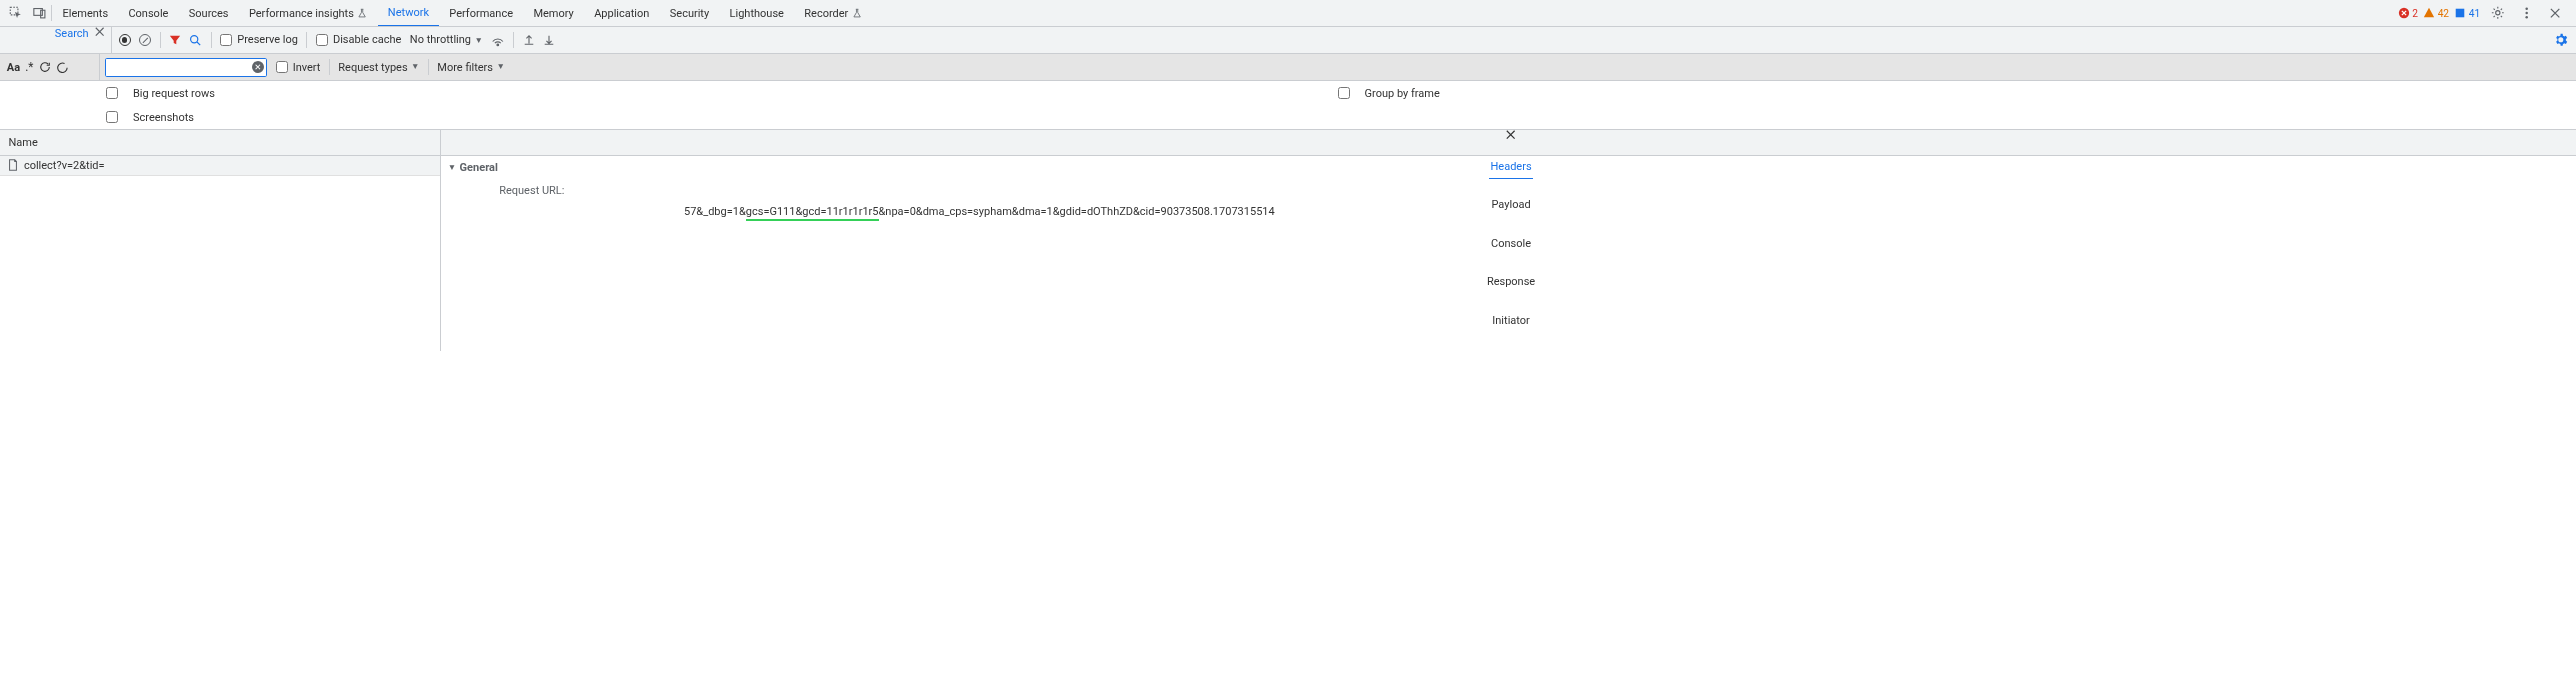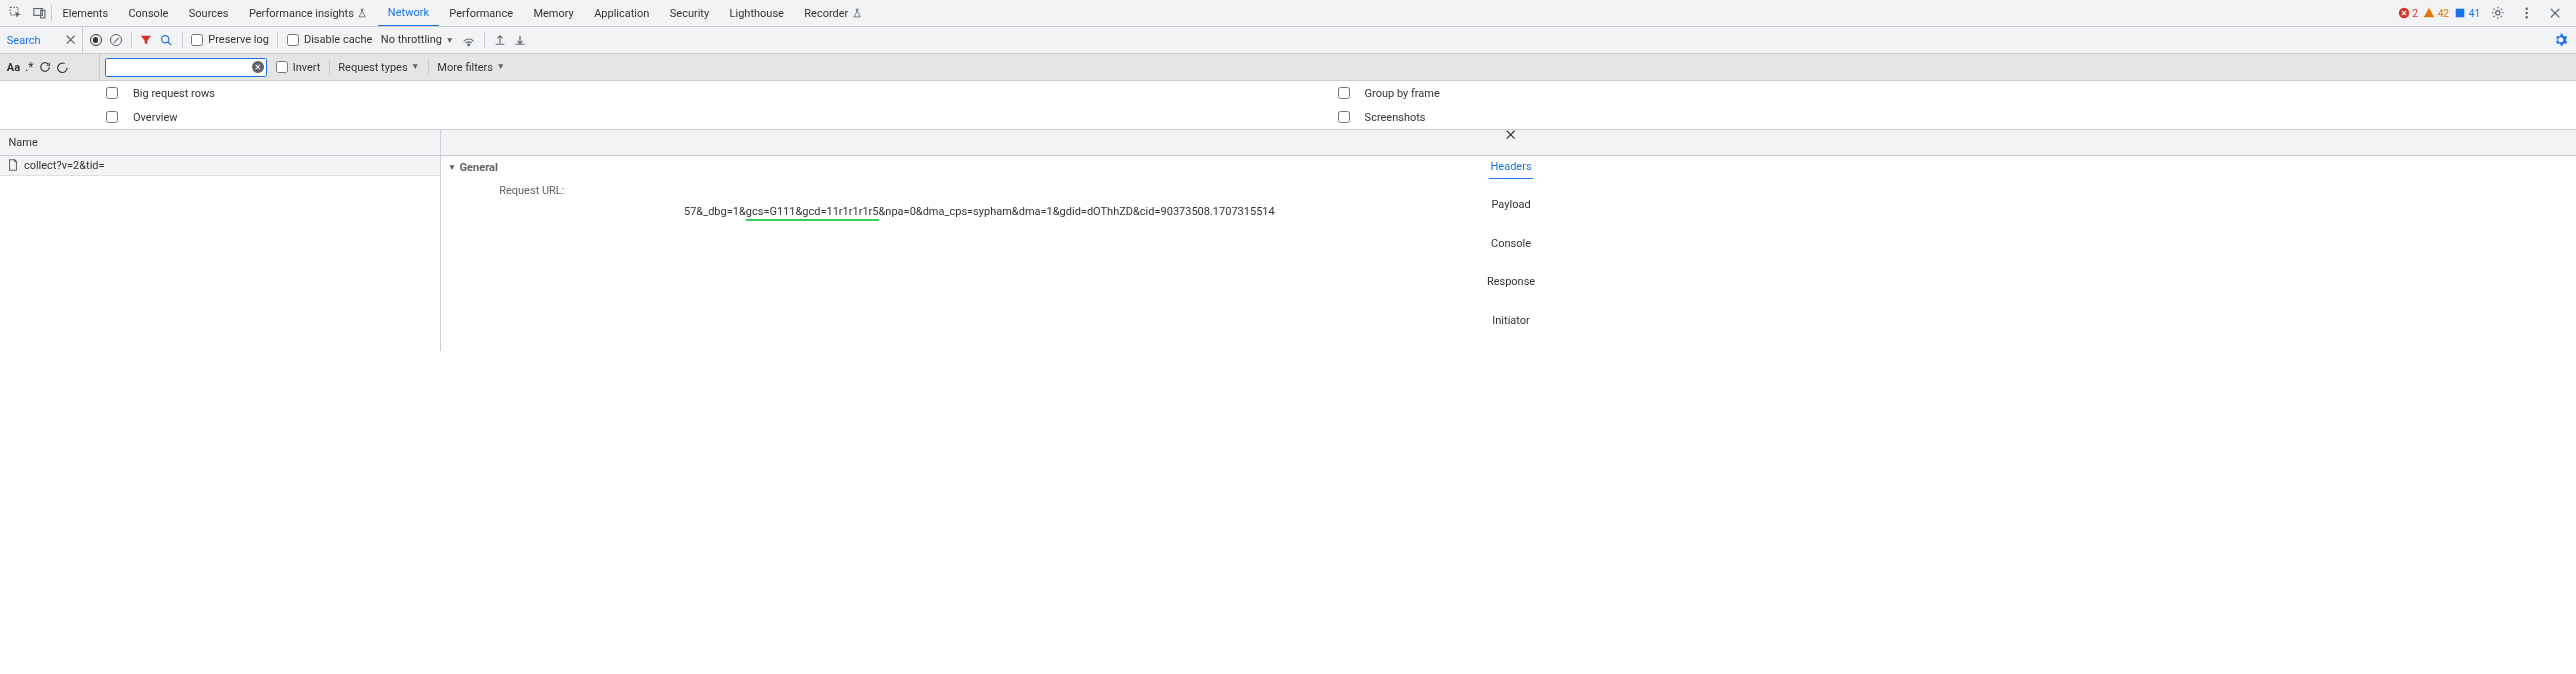--- a/index.html
+++ b/index.html
@@ -12,21 +12,21 @@
 .main-tab { padding: 5.1px 10.2px; color: #333; cursor: pointer; display: flex; align-items: center; gap: 3.4px; }
 .main-tab.active { color: #1a73e8; border-bottom: 1.7px solid #1a73e8; margin-bottom: -0.9px; }
 .main-tabs-right { display: flex; align-items: center; gap: 5.1px; padding-right: 5.1px; }
 .badge { display: flex; align-items: center; gap: 2.6px; font-size: 10.2px; }
 .badge-error { color: #d93025; }
 .badge-warning { color: #e37400; }
 .badge-issue { color: #1a73e8; }
 
 
 .row2 { display: flex; align-items: center; height: 27px; border-bottom: 0.9px solid #cacdd1; background: #f1f3f4; }
-.search-panel { display: flex; align-items: center; padding: 0 6.8px; gap: 25px; color: #1a73e8; border-right: 0.9px solid #cacdd1; height: 100%; }
+.search-panel { display: flex; padding: 0 6.8px; gap: 6px; color: #1a73e8; border-right: 0.9px solid #cacdd1; height: 100%; margin-left: 48px; }
 .search-panel .close-x { color: #5f6368; }
 .net-toolbar { display: flex; align-items: center; flex: 1; padding: 0 6.8px; gap: 8.5px; }
 .record-dot { width: 12px; height: 12px; border: 1.3px solid #333; border-radius: 50%; display: flex; align-items: center; justify-content: center; }
 .record-dot .inner { width: 5.1px; height: 5.1px; background: #333; border-radius: 50%; }
 .clear-icon { width: 12px; height: 12px; border: 1.3px solid #5f6368; border-radius: 50%; position: relative; }
 .clear-icon::after { content: ""; position: absolute; left: 1.7px; right: 1.7px; top: 50%; height: 1.3px; background: #5f6368; transform: rotate(-45deg); }
 .divider-v { width: 0.9px; height: 15.3px; background: #cacdd1; }
 .filter-funnel { color: #d93025; }
 .mag { color: #1a73e8; }
 .checkbox-wrap { display: flex; align-items: center; gap: 5.1px; color: #333; }
@@ -263,24 +263,20 @@
       <span>Big request rows</span>
     </label>
     <label class="options-cell">
       <input type="checkbox" style="">
       <span>Group by frame</span>
     </label>
   </div>
   <div class="options-row">
     <label class="options-cell">
       <input type="checkbox" style="">
-      <span>Overview</span>
-    </label>
-    <label class="options-cell">
-      <input type="checkbox" style="">
       <span>Screenshots</span>
     </label>
   </div>
 </div>
 
 <div class="split">
   <div class="name-col">
     <div class="name-header">Name</div>
     <div class="request-row">
       <svg class="file-icon" width="12" height="12" viewBox="0 0 14 14" fill="none" stroke="#5f6368" stroke-width="1.2">

